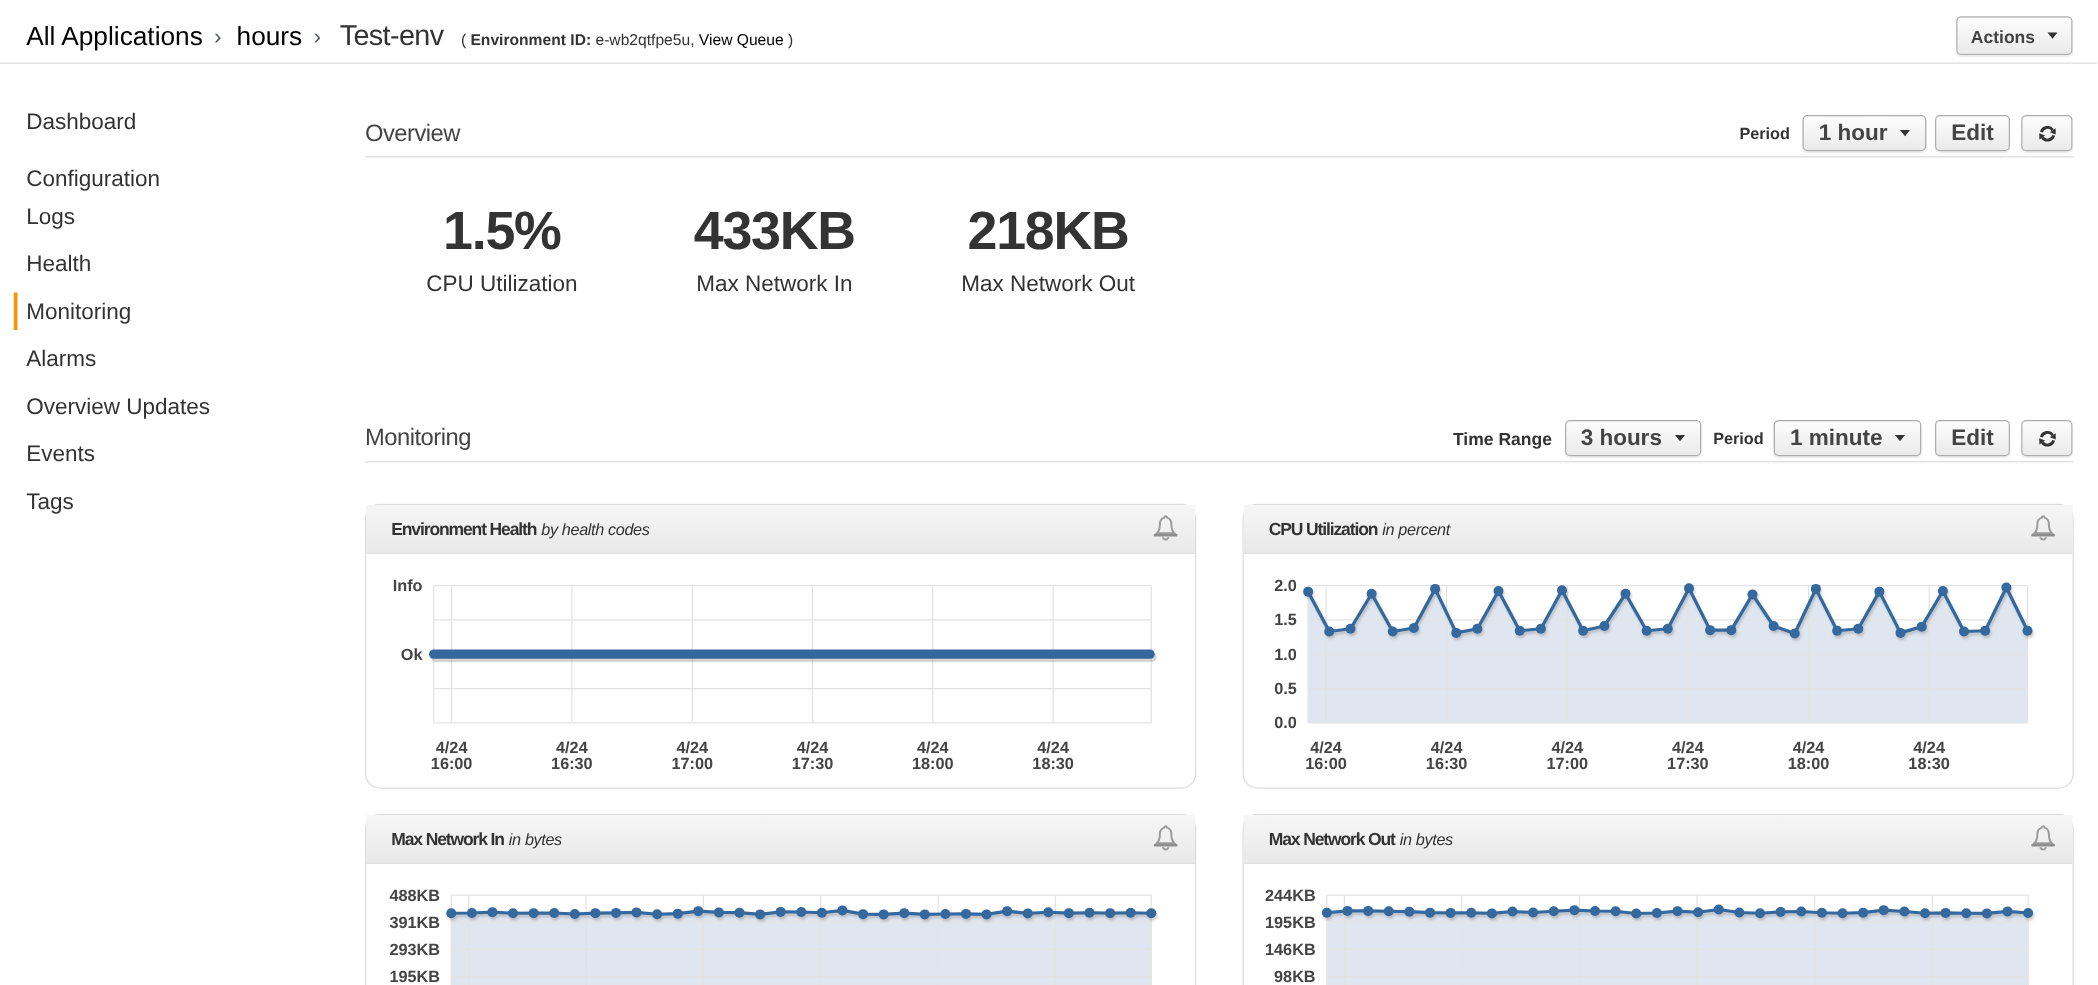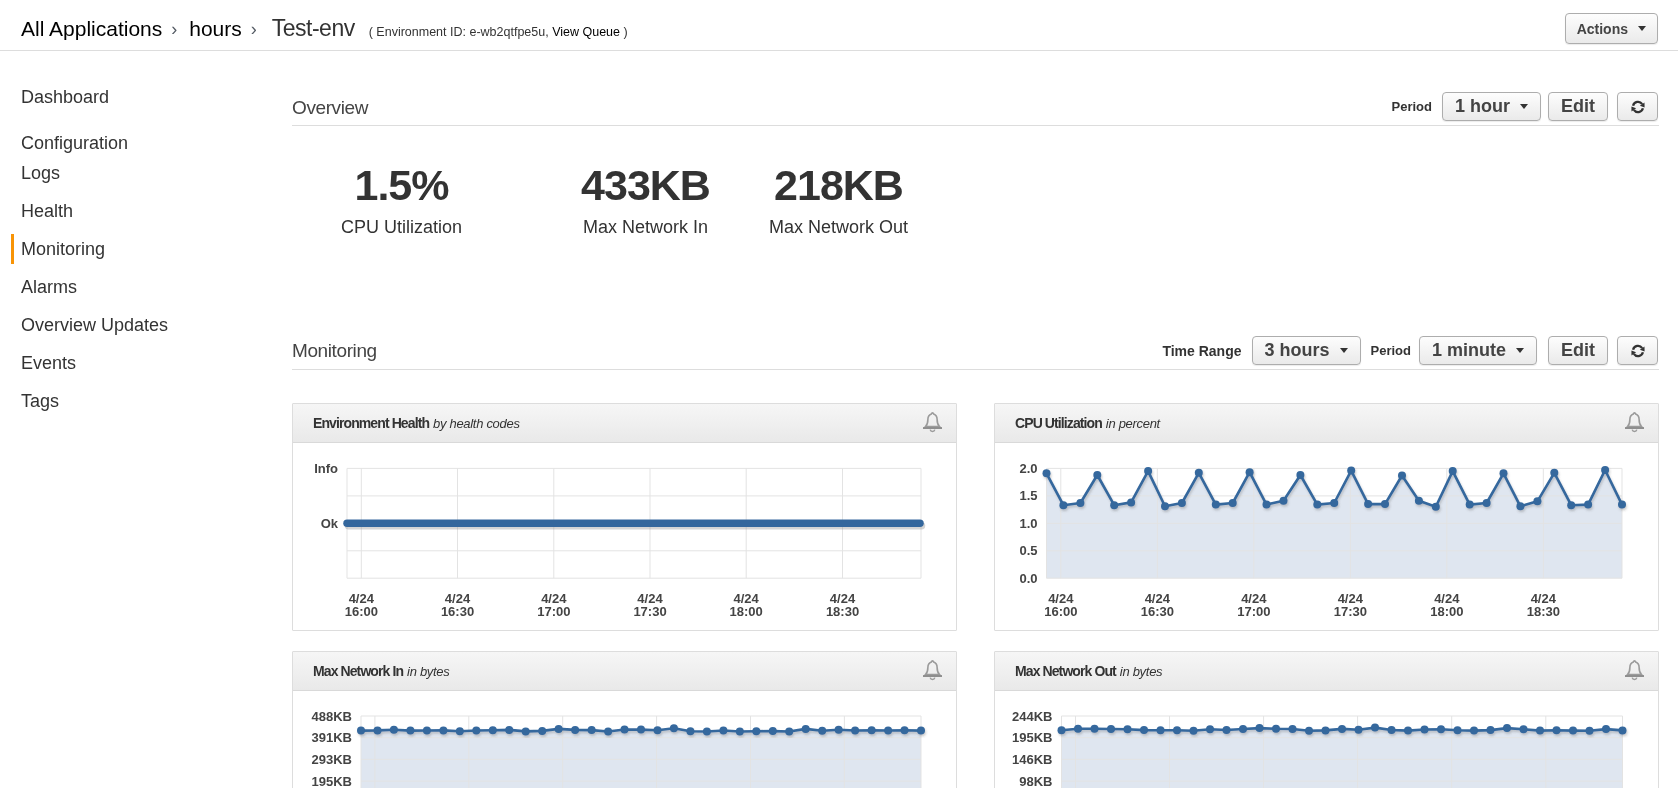--- a/index.html
+++ b/index.html
@@ -4,37 +4,37 @@
 html,body{margin:0;padding:0;background:#fff;overflow:hidden}
 body{font-family:"Liberation Sans",sans-serif;color:#333}
 #page{position:relative;width:1678px;height:788px;overflow:hidden;background:#fff}
 a{color:#000000;text-decoration:none}
 .hdrline{position:absolute;left:0;top:50px;width:100%;height:1px;background:#ddd}
 .crumbs{position:absolute;left:21px;top:15px;white-space:nowrap}
 .crumbs .l1{font-size:21px}
 .crumbs .sep{font-size:18px;color:#545b64;margin:0 12px 0 9px;position:relative;top:-1px}
 .crumbs .env{font-size:23px;letter-spacing:-0.5px;color:#333}
 .crumbs .meta{font-size:12.5px;color:#333;margin-left:14px}
-.crumbs .meta b{font-weight:normal}
+.crumbs .meta b{font-weight:bold}
 .btn{display:inline-flex;align-items:center;justify-content:center;height:29px;box-sizing:border-box;
  padding:0 12px;border:1px solid #adadad;border-radius:4px;color:#444;font-weight:bold;font-size:18px;
  background:linear-gradient(#fdfdfd,#eaeaea);box-shadow:0 1px 1px rgba(0,0,0,.08);white-space:nowrap}
 .caret{display:inline-block;width:0;height:0;border-left:4px solid transparent;border-right:4px solid transparent;border-top:5px solid #333;margin-left:10px}
 #actions{position:absolute;right:20px;top:13px;height:31px;padding:0 11px;font-size:14px}
 .nav{position:absolute;left:11px;height:30px;line-height:31px;font-size:18px;color:#333;padding-left:7px;border-left:3px solid transparent;white-space:nowrap}
 .nav.active{border-left-color:#f89406}
 .sechead{position:absolute;left:292px;right:19px}
 .sechead .title{position:absolute;left:0;font-size:19px;letter-spacing:-0.4px;color:#444}
 .sechead .ctr{position:absolute;right:1px;top:0;display:flex;align-items:center}
 .ctr .lbl{font-weight:bold;font-size:14px;color:#333}
 .rule{position:absolute;left:292px;right:19px;height:1px;background:#ddd}
 .stat{position:absolute;width:219px;text-align:center}
 .stat .v{font-size:43px;font-weight:bold;color:#333;line-height:41px;letter-spacing:-1px}
 .stat .t{font-size:18px;color:#333;margin-top:11px}
-.panel{position:absolute;width:663px;height:226px;border:1px solid #ddd;border-radius:1px;background:#fff}
+.panel{position:absolute;width:663px;height:226px;border:1px solid #ddd;border-radius:12px;background:#fff}
 .panel>svg{position:absolute;left:0;top:38px}
 .phead{height:39px;border-bottom:1px solid #d9d9d9;background:linear-gradient(#f6f6f6,#e9e9e9);display:flex;align-items:center;padding:0 14px 0 20px;box-sizing:border-box}
 .phead .pt{font-size:14px;font-weight:bold;color:#333;letter-spacing:-0.9px}
 .phead .ps{font-size:13px;font-style:italic;color:#333;margin-left:4px;letter-spacing:-0.3px}
 .phead .bell{margin-left:auto}
 </style></head>
 <body>
 <div id="page">
   <div class="crumbs"><a class="l1" href="#">All Applications</a><span class="sep">›</span><a class="l1" href="#">hours</a><span class="sep">›</span><span class="env" style="margin-left:3px">Test-env</span><span class="meta">( <b>Environment ID:</b> e-wb2qtfpe5u, <a href="#">View Queue</a> )</span></div>
   <span class="btn" id="actions">Actions<span class="caret"></span></span>
@@ -65,21 +65,21 @@
           </svg>
         </span>
       </div>
   </div>
   <div class="rule" style="top:125px"></div>
 
   <div class="stat" style="left:292px;top:165px">
       <div class="v">1.5%</div>
       <div class="t">CPU Utilization</div>
     </div>
-  <div class="stat" style="left:536px;top:165px">
+  <div class="stat" style="left:510px;top:165px">
       <div class="v">433KB</div>
       <div class="t">Max Network In</div>
     </div>
   <div class="stat" style="left:729px;top:165px">
       <div class="v">218KB</div>
       <div class="t">Max Network Out</div>
     </div>
 
   <div class="sechead" style="top:336px;height:33px">
     <div class="title" style="top:4px">Monitoring</div>

